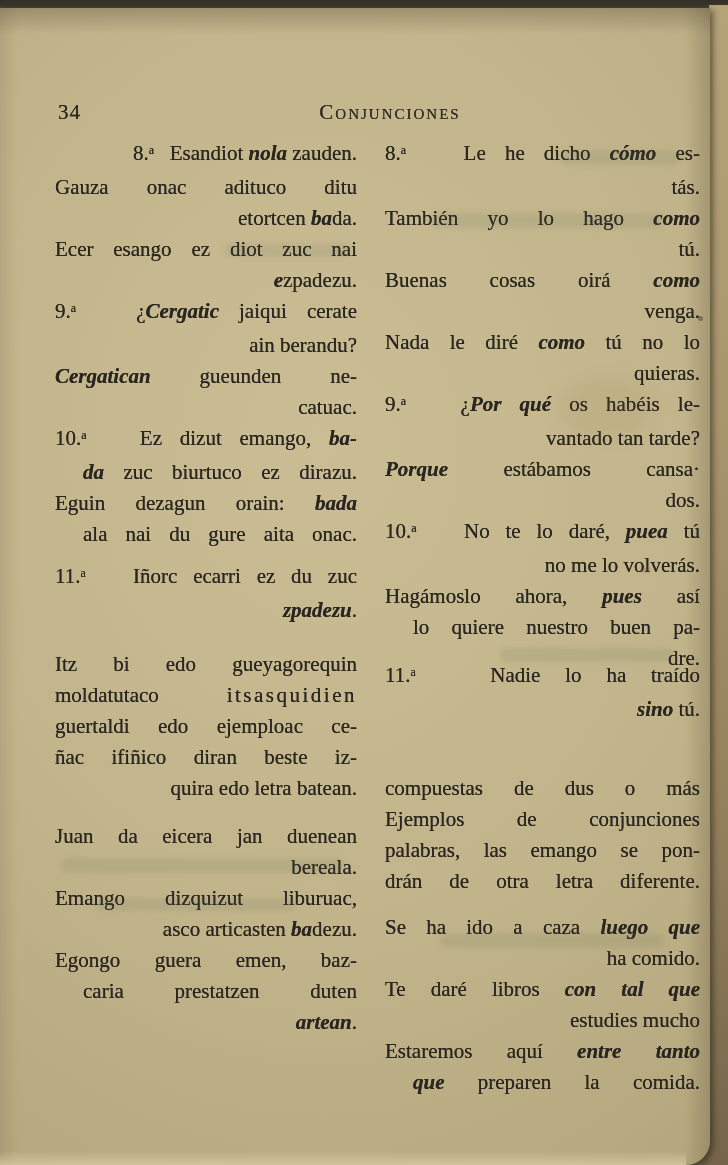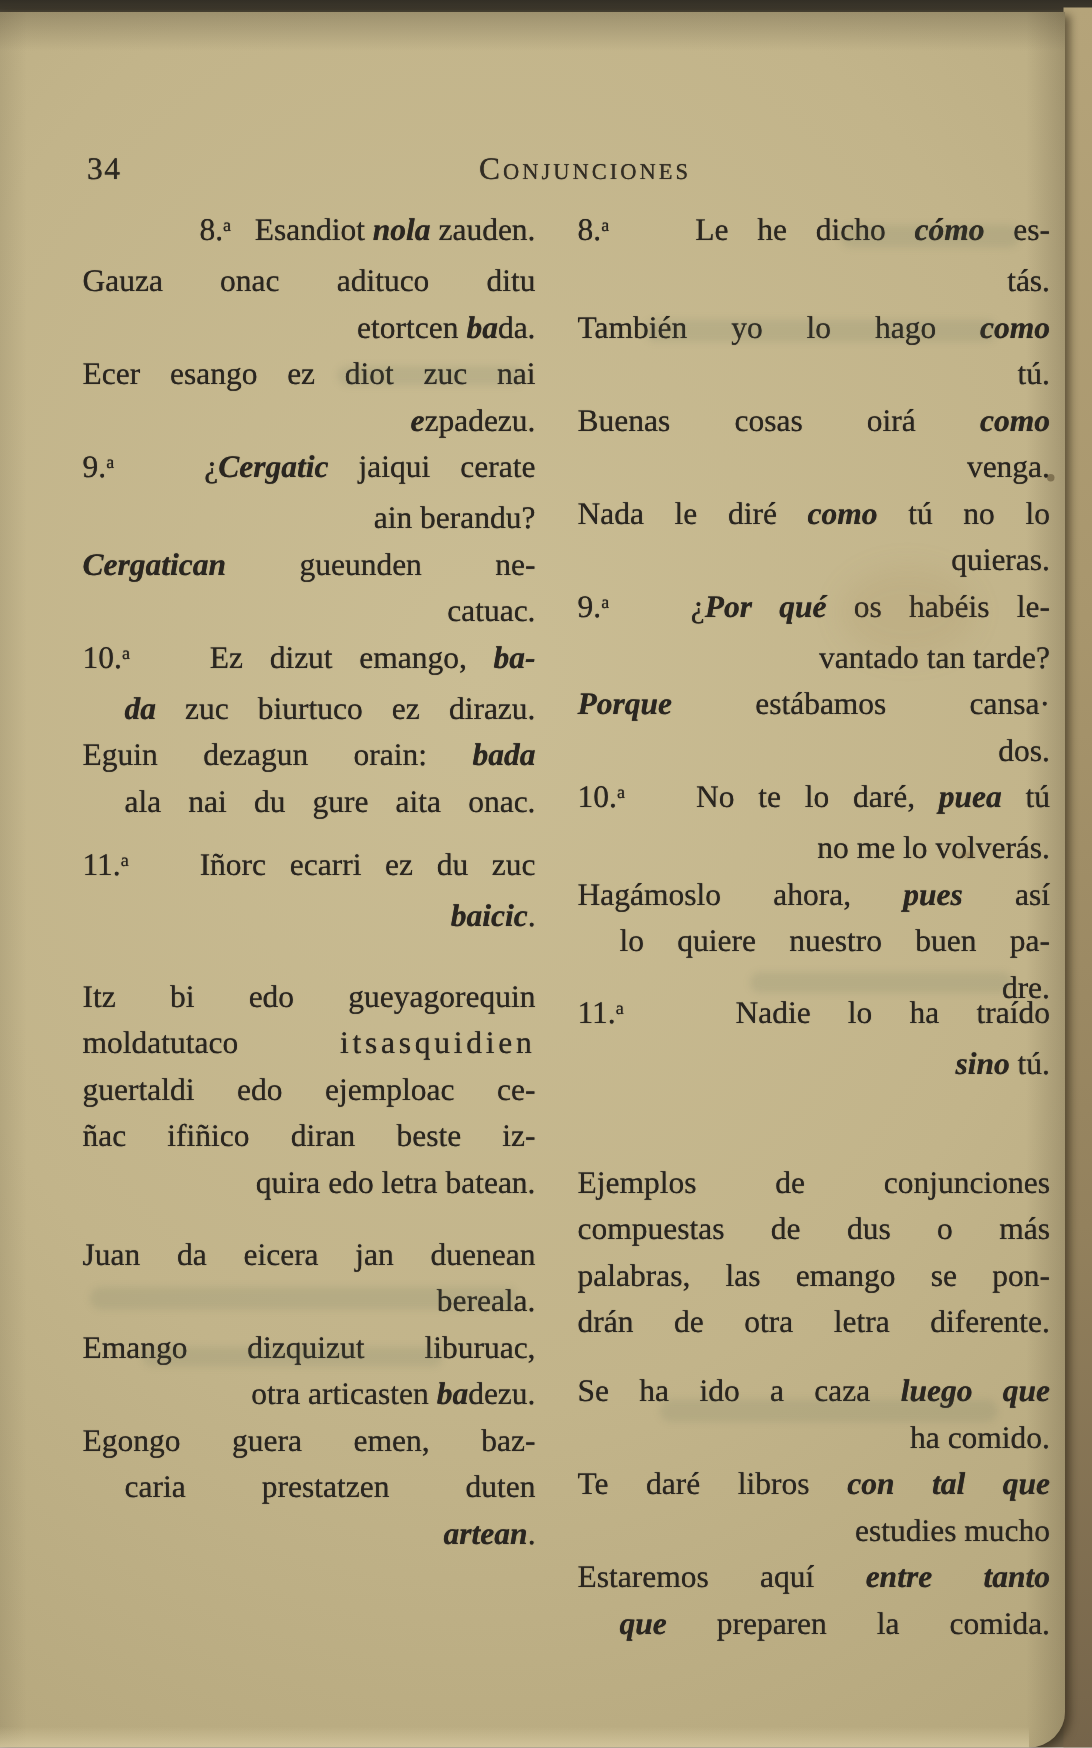--- a/index.html
+++ b/index.html
@@ -86,36 +86,36 @@
       <div class="para">
         <div class="line j"><span>10.</span><span class="sup">a</span><span>&nbsp;&nbsp; Ez dizut emango, </span><span class="em">ba-</span></div>
         <div class="line ind j"><span class="em">da</span><span> zuc biurtuco ez dirazu.</span></div>
       </div>
       <div class="para">
         <div class="line j"><span>Eguin dezagun orain: </span><span class="em">bada</span></div>
         <div class="line ind j"><span>ala nai du gure aita onac.</span></div>
       </div>
       <div class="para" style="margin-top: 10.85px;">
         <div class="line j"><span>11.</span><span class="sup">a</span><span>&nbsp;&nbsp; Iñorc ecarri ez du zuc</span></div>
-        <div class="line ind"><span class="em">baicic</span><span>.</span></div>
+        <div class="line ind"><span class="em">zpadezu</span><span>.</span></div>
       </div>
       <div class="para" style="margin-top: 23.25px;">
         <div class="line j"><span>Itz bi edo gueyagorequin</span></div>
         <div class="line j"><span>moldatutaco </span><span class="sp">itsasquidien</span></div>
         <div class="line j"><span>guertaldi edo ejemploac ce-</span></div>
         <div class="line j"><span>ñac ifiñico diran beste iz-</span></div>
         <div class="line ind"><span>quira edo letra batean.</span></div>
       </div>
       <div class="para" style="margin-top: 17.05px;">
         <div class="line j"><span>Juan da eicera jan duenean</span></div>
         <div class="line ind"><span>bereala.</span></div>
       </div>
       <div class="para">
         <div class="line j"><span>Emango dizquizut liburuac,</span></div>
-        <div class="line ind"><span>otra articasten </span><span class="em">ba</span><span>dezu.</span></div>
+        <div class="line ind"><span>asco articasten </span><span class="em">ba</span><span>dezu.</span></div>
       </div>
       <div class="para">
         <div class="line j"><span>Egongo guera emen, baz-</span></div>
         <div class="line ind j"><span>caria prestatzen duten</span></div>
         <div class="line ind"><span class="em">artean</span><span>.</span></div>
       </div>
     </div>
   <div class="col col-right" id="col-right">
       <div class="para">
         <div class="line j"><span>8.</span><span class="sup">a</span><span>&nbsp;&nbsp; Le he dicho </span><span class="em">cómo</span><span> es-</span></div>
@@ -148,22 +148,22 @@
       <div class="para">
         <div class="line j"><span>Hagámoslo ahora, </span><span class="em">pues</span><span> así</span></div>
         <div class="line ind j"><span>lo quiere nuestro buen pa-</span></div>
         <div class="line ind"><span>dre.</span></div>
       </div>
       <div class="para" style="margin-top: -13.95px;">
         <div class="line j"><span>11.</span><span class="sup">a</span><span>&nbsp;&nbsp; Nadie lo ha traído</span></div>
         <div class="line ind"><span class="em">sino</span><span> tú.</span></div>
       </div>
       <div class="para" style="margin-top: 48.05px;">
+        <div class="line j"><span>compuestas de dus o más</span></div>
         <div class="line j"><span>Ejemplos de conjunciones</span></div>
-        <div class="line j"><span>compuestas de dus o más</span></div>
         <div class="line j"><span>palabras, las emango se pon-</span></div>
         <div class="line j"><span>drán de otra letra diferente.</span></div>
       </div>
       <div class="para" style="margin-top: 15px;">
         <div class="line j"><span>Se ha ido a caza </span><span class="em">luego que</span></div>
         <div class="line ind"><span>ha comido.</span></div>
       </div>
       <div class="para">
         <div class="line j"><span>Te daré libros </span><span class="em">con tal que</span></div>
         <div class="line ind"><span>estudies mucho</span></div>

